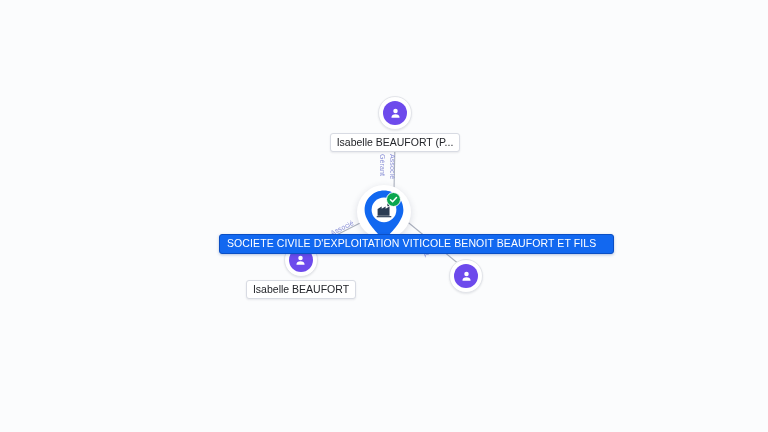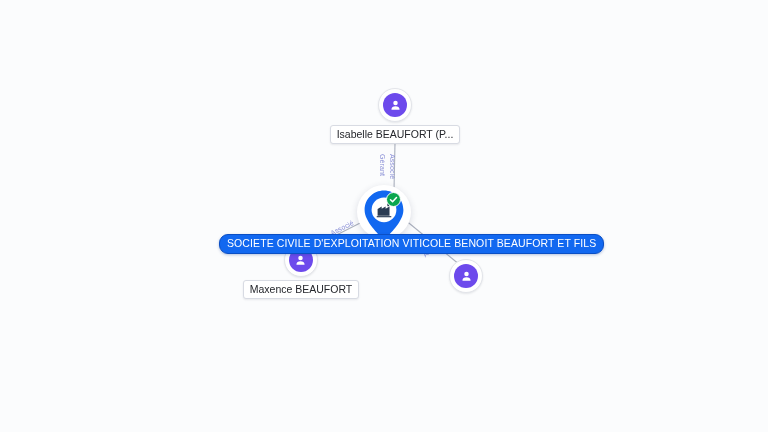--- a/index.html
+++ b/index.html
@@ -121,26 +121,26 @@
     justify-content: center;
   }
 
   
   #company-label {
     position: absolute;
     left: 219px;
     top: 234px;
     background: #1268f0;
     border: 1px solid #0b4fc4;
-    border-radius: 9px;
+    border-radius: 3px;
     color: #ffffff;
     font-size: 10.5px;
     line-height: 13px;
     letter-spacing: 0.1px;
-    padding: 2px 7px 3px 7px;
+    padding: 2px 17px 3px 7px;
     white-space: nowrap;
     box-shadow: 0 1px 3px rgba(18,60,150,0.30);
   }
 
   
   .edge-label {
     position: absolute;
     font-size: 7px;
     line-height: 8px;
     color: #8a8fd6;
@@ -164,21 +164,21 @@
   </svg>
 
   <div class="edge-label" style="left:382px; top:150px; transform: rotate(90deg);">Gérant</div>
 
   <div class="edge-label" style="left:392px; top:150px; transform: rotate(90deg);">Associé</div>
 
   <div class="edge-label" style="left:331px; top:230px; transform: rotate(-27deg);">Associé</div>
 
   <div class="edge-label" style="left:424px; top:252px; transform: rotate(-40deg);">Associé</div>
 
-  <div class="node" style="left:341px; top:88px; width:108px;">
+  <div class="node" style="left:341px; top:96px; width:108px;">
     <div class="avatar-wrap">
       <div class="avatar-outer"></div>
       <div class="avatar-inner">
         <svg width="15" height="15" viewBox="0 0 24 24" fill="#ffffff">
           <circle cx="12" cy="8" r="3.6"></circle>
           <path d="M12 13.2c-3.9 0-6.4 2.2-6.4 4.4v1.1h12.8v-1.1c0-2.2-2.5-4.4-6.4-4.4z"></path>
         </svg>
       </div>
     </div>
     <div class="name-pill">Isabelle BEAUFORT (P...</div>
@@ -187,21 +187,21 @@
   <div class="node" style="left:241px; top:243px; width:120px;">
     <div class="avatar-wrap" style="margin-left:-1px;">
       <div class="avatar-outer"></div>
       <div class="avatar-inner">
         <svg width="15" height="15" viewBox="0 0 24 24" fill="#ffffff">
           <circle cx="12" cy="8" r="3.6"></circle>
           <path d="M12 13.2c-3.9 0-6.4 2.2-6.4 4.4v1.1h12.8v-1.1c0-2.2-2.5-4.4-6.4-4.4z"></path>
         </svg>
       </div>
     </div>
-    <div class="name-pill">Maxence BEAUFORT</div>
+    <div class="name-pill">Isabelle BEAUFORT</div>
   </div>
 
   <div class="node" style="left:424px; top:259px; width:84px;">
     <div class="avatar-wrap">
       <div class="avatar-outer"></div>
       <div class="avatar-inner">
         <svg width="15" height="15" viewBox="0 0 24 24" fill="#ffffff">
           <circle cx="12" cy="8" r="3.6"></circle>
           <path d="M12 13.2c-3.9 0-6.4 2.2-6.4 4.4v1.1h12.8v-1.1c0-2.2-2.5-4.4-6.4-4.4z"></path>
         </svg>

